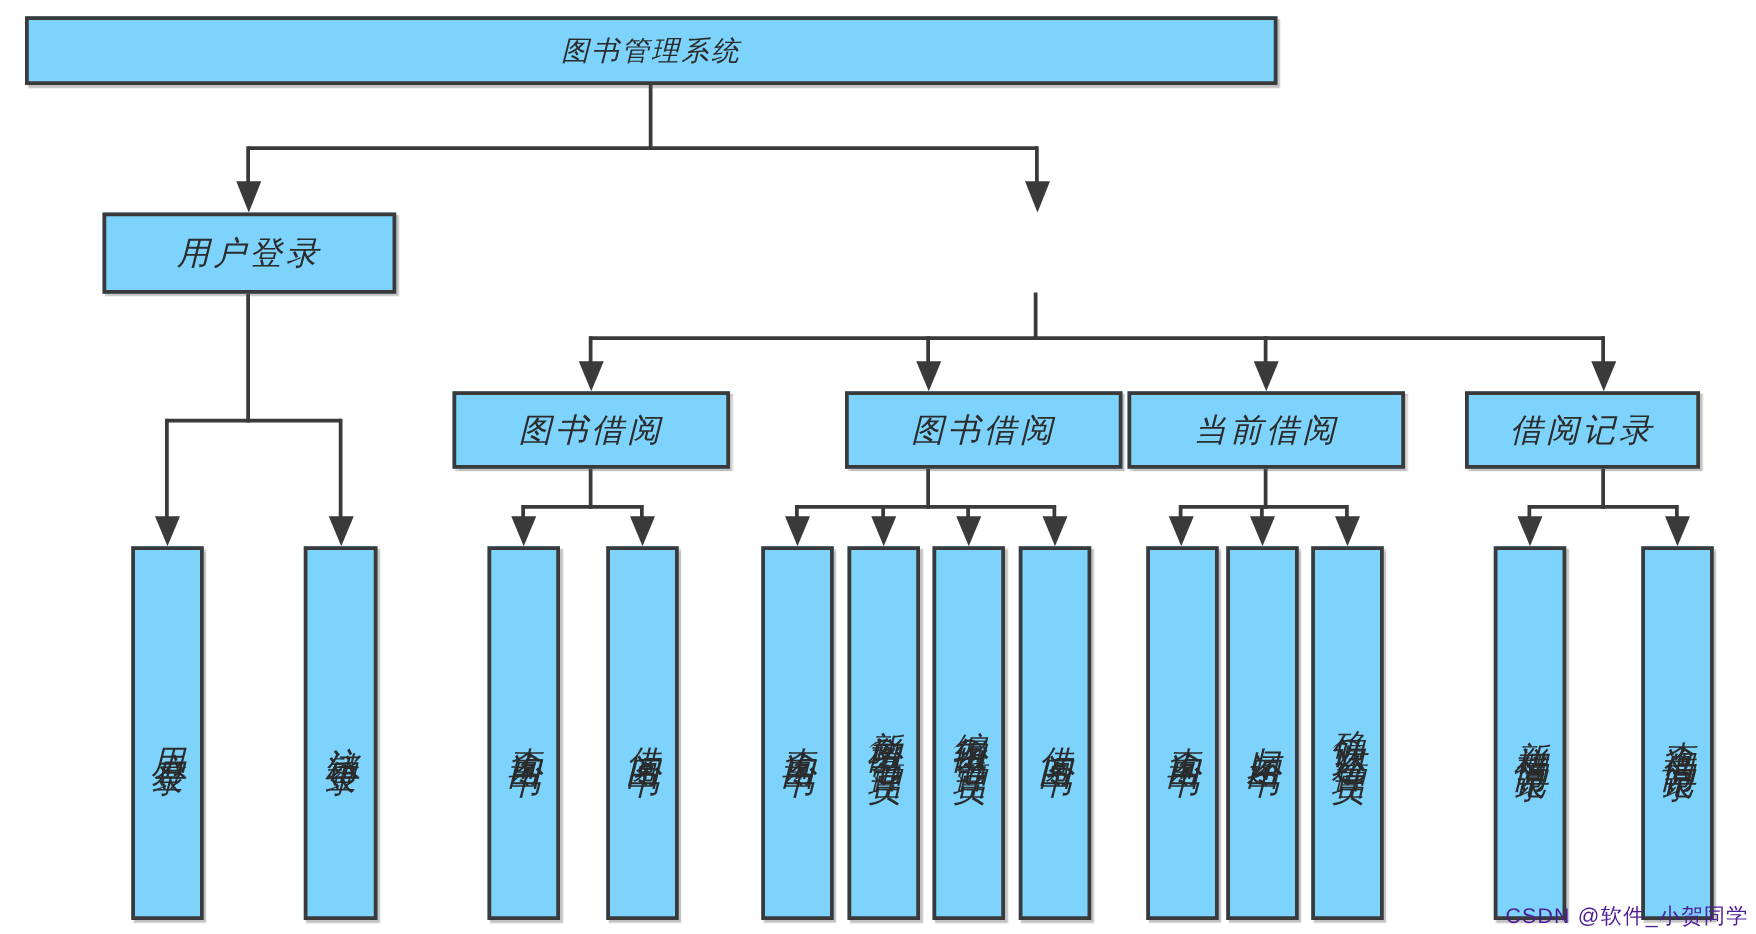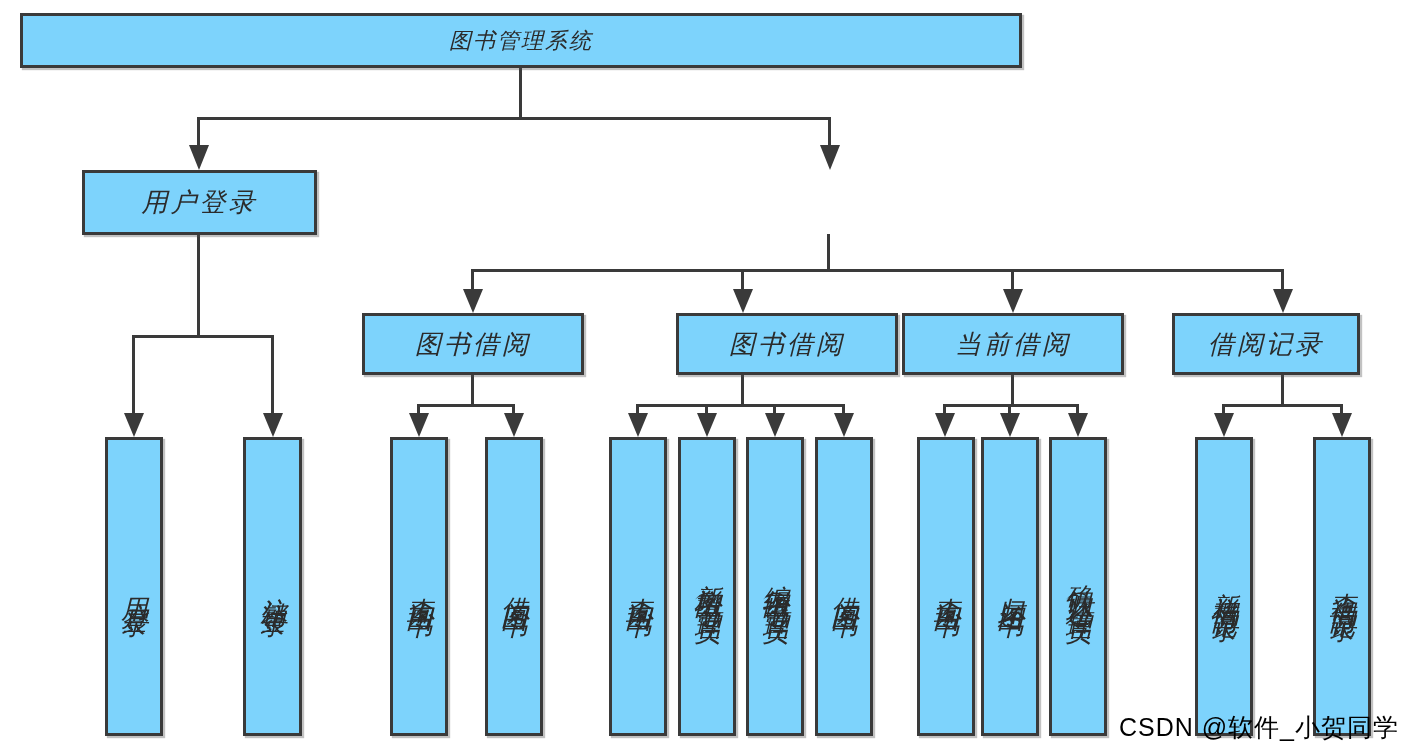--- a/index.html
+++ b/index.html
@@ -32,22 +32,22 @@
     text-orientation: mixed;
     font-size: 26px;
     letter-spacing: 5px;
     line-height: 1.05;
     white-space: nowrap;
   }
   .watermark {
     position: absolute;
     right: 6px;
     bottom: 3px;
-    font-size: 25px;
-    color: #000000;
+    font-size: 17px;
+    color: #4c1d95;
     letter-spacing: 1px;
     z-index: 5;
   }
 </style>
 </head>
 <body>
 
 <div id="canvas">
 
   <svg id="connectors" width="1405" height="747" viewBox="0 0 1405 747" fill="none" xmlns="http://www.w3.org/2000/svg">

